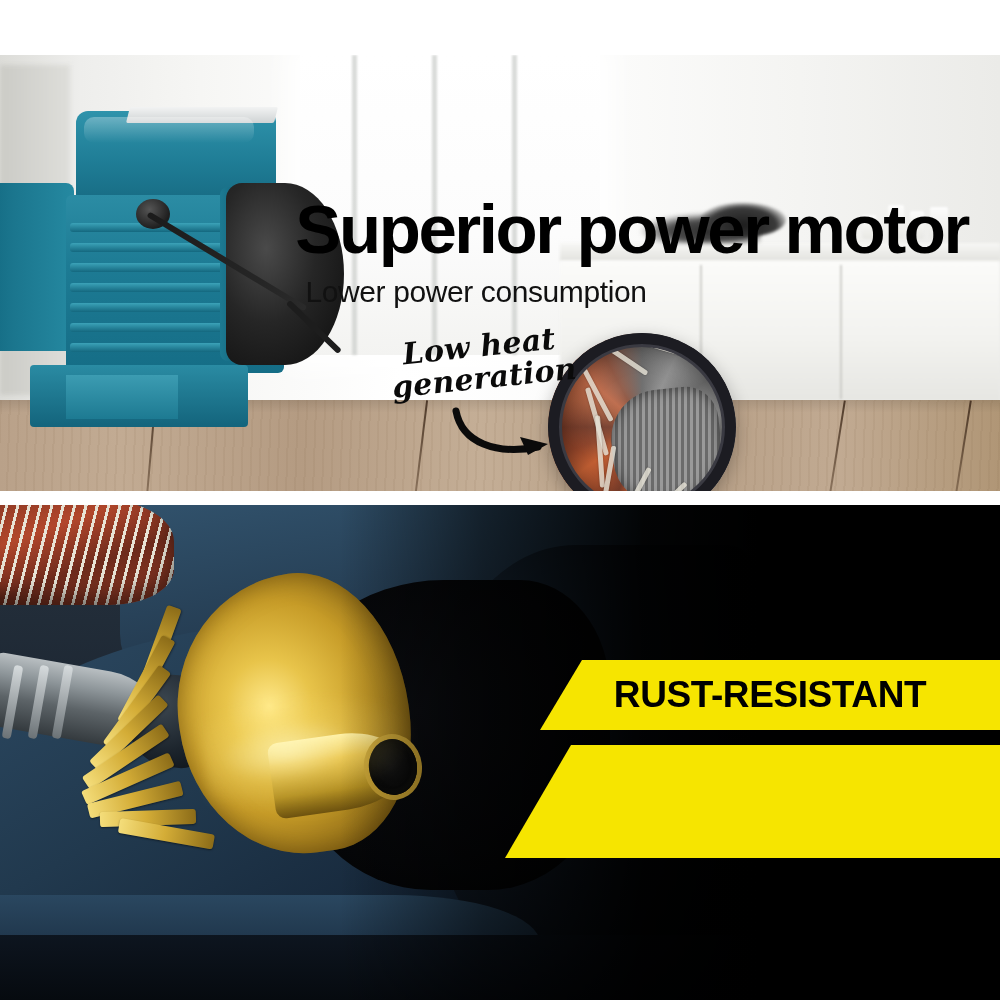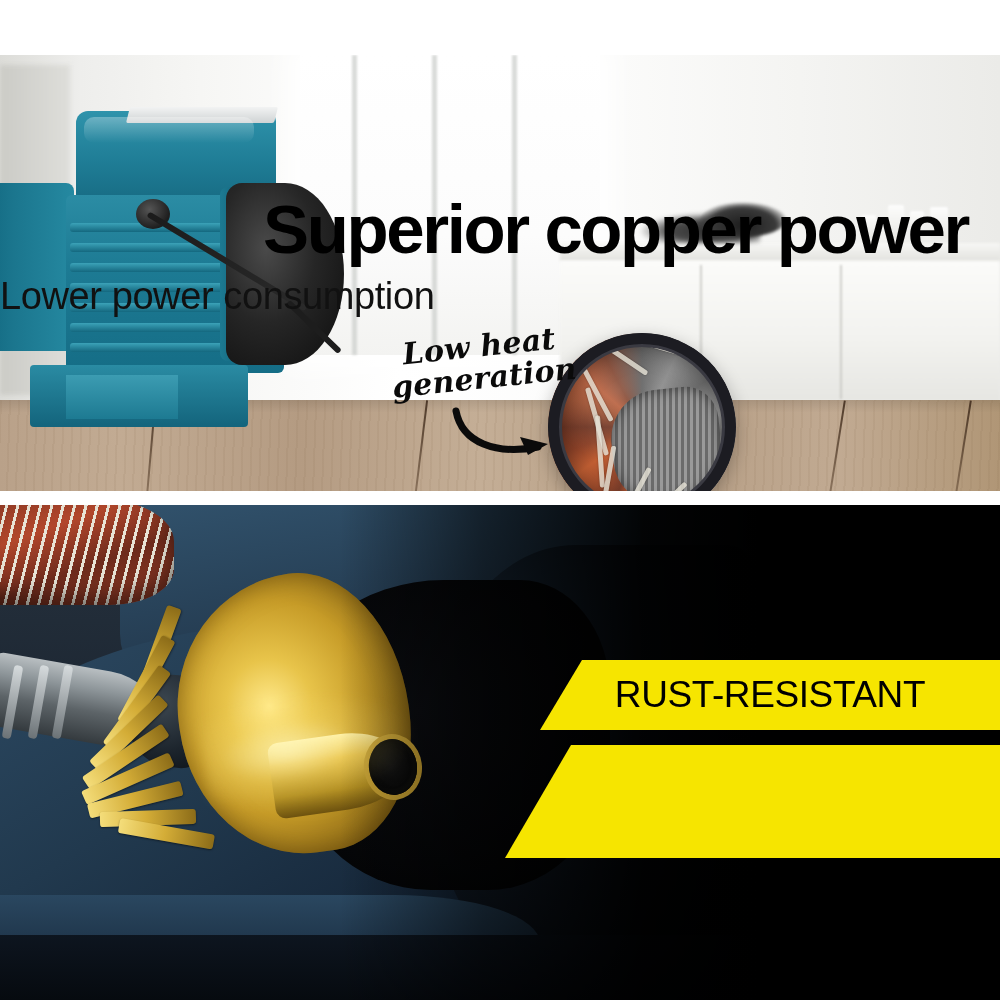--- a/index.html
+++ b/index.html
@@ -169,22 +169,22 @@
   
   .headline {
     position:absolute; left:0; top:140px; width:968px;
     text-align:right; color:#000;
     font-size:69px; font-weight:700; letter-spacing:-2.4px;
     line-height:1; white-space:nowrap;
     font-family:"Liberation Sans", sans-serif;
   }
   .subline {
     position:absolute; left:0; top:222px; width:952px;
-    text-align:left; color:#111;
-    font-size:38px; font-weight:400; letter-spacing:-.4px; line-height:1;
+    text-align:center; color:#111;
+    font-size:30px; font-weight:400; letter-spacing:-.4px; line-height:1;
   }
   .handwrite {
     position:absolute; left:404px; top:274px; width:180px;
     color:#0a0a0a; font-family:"DejaVu Serif", serif; font-style:italic;
     font-size:30px; line-height:1.08; font-weight:600;
     transform:rotate(-6deg); letter-spacing:.2px;
   }
   .handwrite .l2 { display:block; margin-left:-14px; }
   .arrow-svg { position:absolute; left:452px; top:348px; }
 
@@ -297,21 +297,21 @@
   
   .brass-title {
     position:absolute; left:500px; top:552px; width:480px;
     text-align:center; color:#fff;
     font-size:57px; font-weight:700; letter-spacing:-1.8px; line-height:1;
     white-space:nowrap; text-shadow:0 2px 10px rgba(0,0,0,.6);
   }
   .banner {
     position:absolute; background:#f6e500;
     display:flex; align-items:center; justify-content:center;
-    color:#000; font-weight:400; text-align:center;
+    color:#000; font-weight:700; text-align:center;
   }
   .banner-1 {
     left:540px; top:660px; width:460px; height:70px;
     clip-path:polygon(42px 0, 460px 0, 460px 70px, 0 70px);
     font-size:37px; letter-spacing:-.4px;
   }
   .banner-2 {
     left:505px; top:745px; width:495px; height:113px;
     clip-path:polygon(66px 0, 495px 0, 495px 113px, 0 113px);
     font-size:37px; letter-spacing:-.4px; line-height:1.08;
@@ -380,21 +380,21 @@
       <div class="coil-band" style="left:26px;  top:144px; width:68px; height:5px; transform:rotate(100deg);"></div>
       <div class="coil-band" style="left:46px;  top:22px;  width:58px; height:5px; transform:rotate(34deg);"></div>
       <div class="coil-band" style="left:78px;  top:10px;  width:56px; height:5px; transform:rotate(16deg);"></div>
       <div class="coil-band" style="left:112px; top:8px;   width:56px; height:5px; transform:rotate(-2deg);"></div>
       <div class="coil-band" style="left:140px; top:16px;  width:52px; height:5px; transform:rotate(-18deg);"></div>
       <div class="coil-band" style="left:56px;  top:160px; width:62px; height:5px; transform:rotate(118deg);"></div>
       <div class="coil-band" style="left:88px;  top:168px; width:58px; height:5px; transform:rotate(136deg);"></div>
       <div class="stator-rim"></div>
     </div>
 
-    <h1 class="headline">Superior copper power</h1>
+    <h1 class="headline">Superior power motor</h1>
     <div class="subline">Lower power consumption</div>
 
     <div class="handwrite">
       <span class="l1">Low heat</span>
       <span class="l2">generation</span>
     </div>
 
     <svg class="arrow-svg" width="120" height="64" viewBox="0 0 120 64">
       <path d="M4,8 C10,40 44,52 86,44" stroke="#0b0b0b" stroke-width="7" fill="none" stroke-linecap="round"></path>
       <path d="M96,41 L68,34 L76,52 Z" fill="#0b0b0b"></path>

